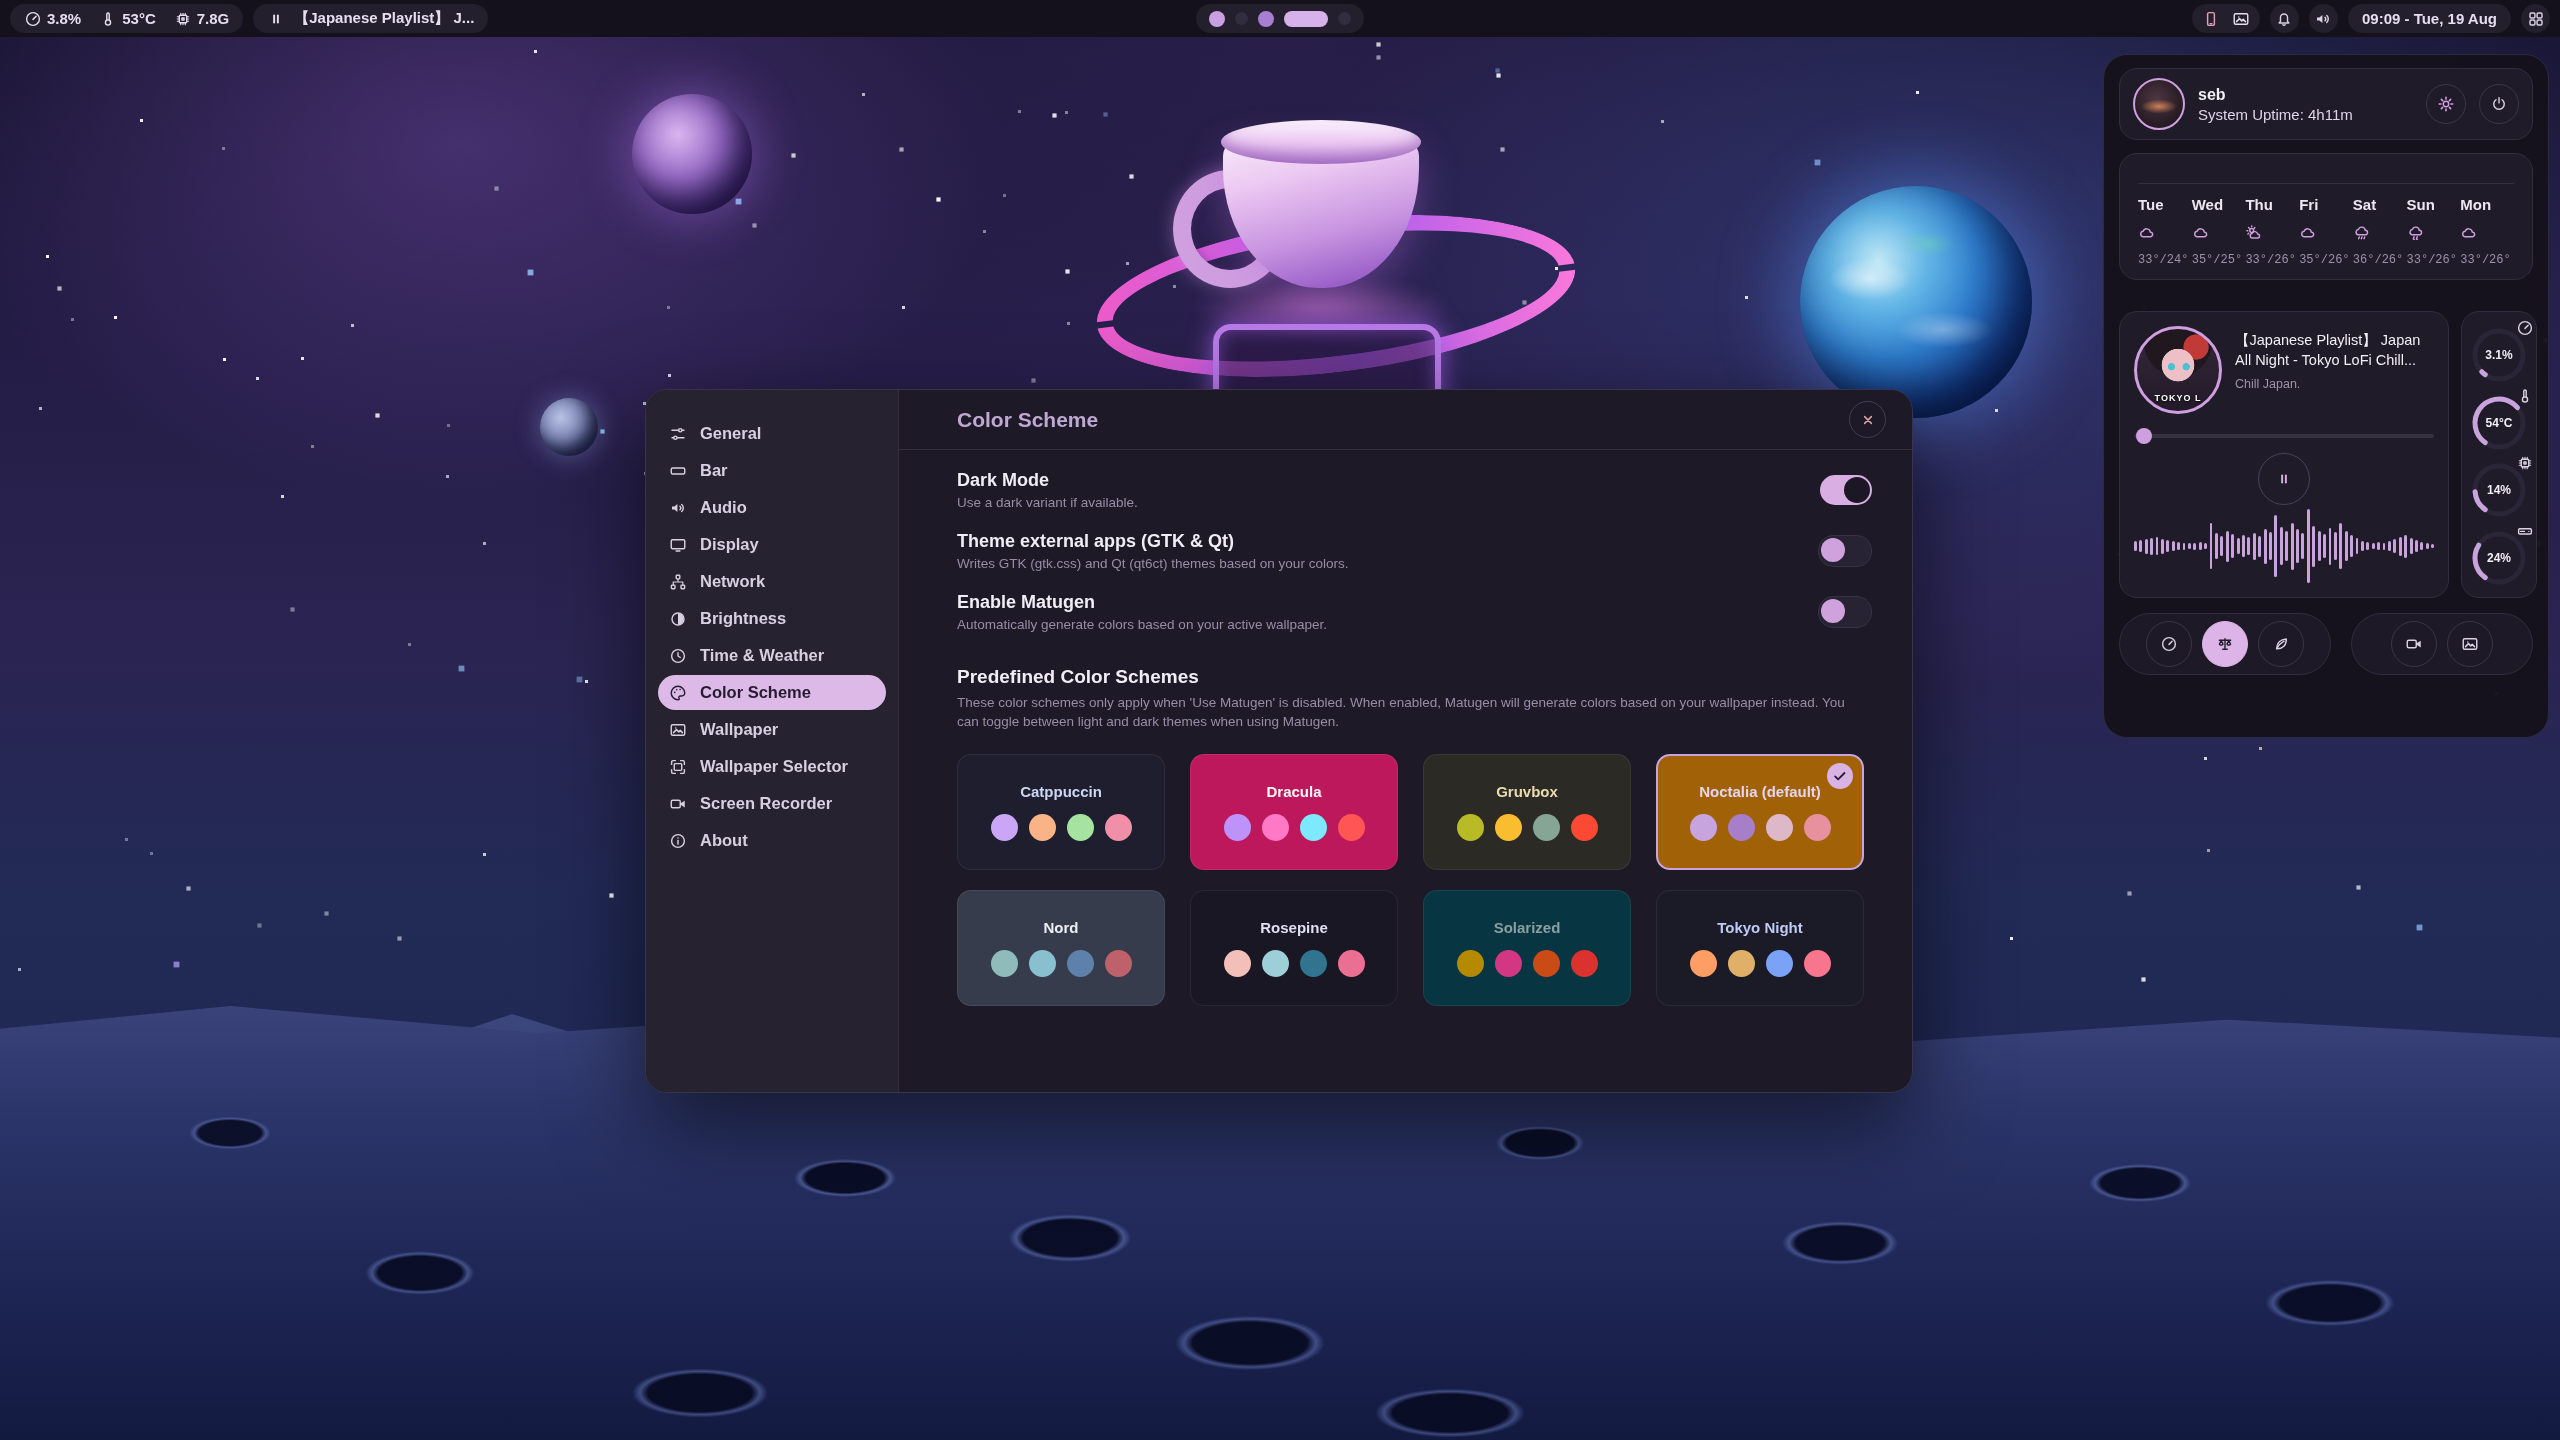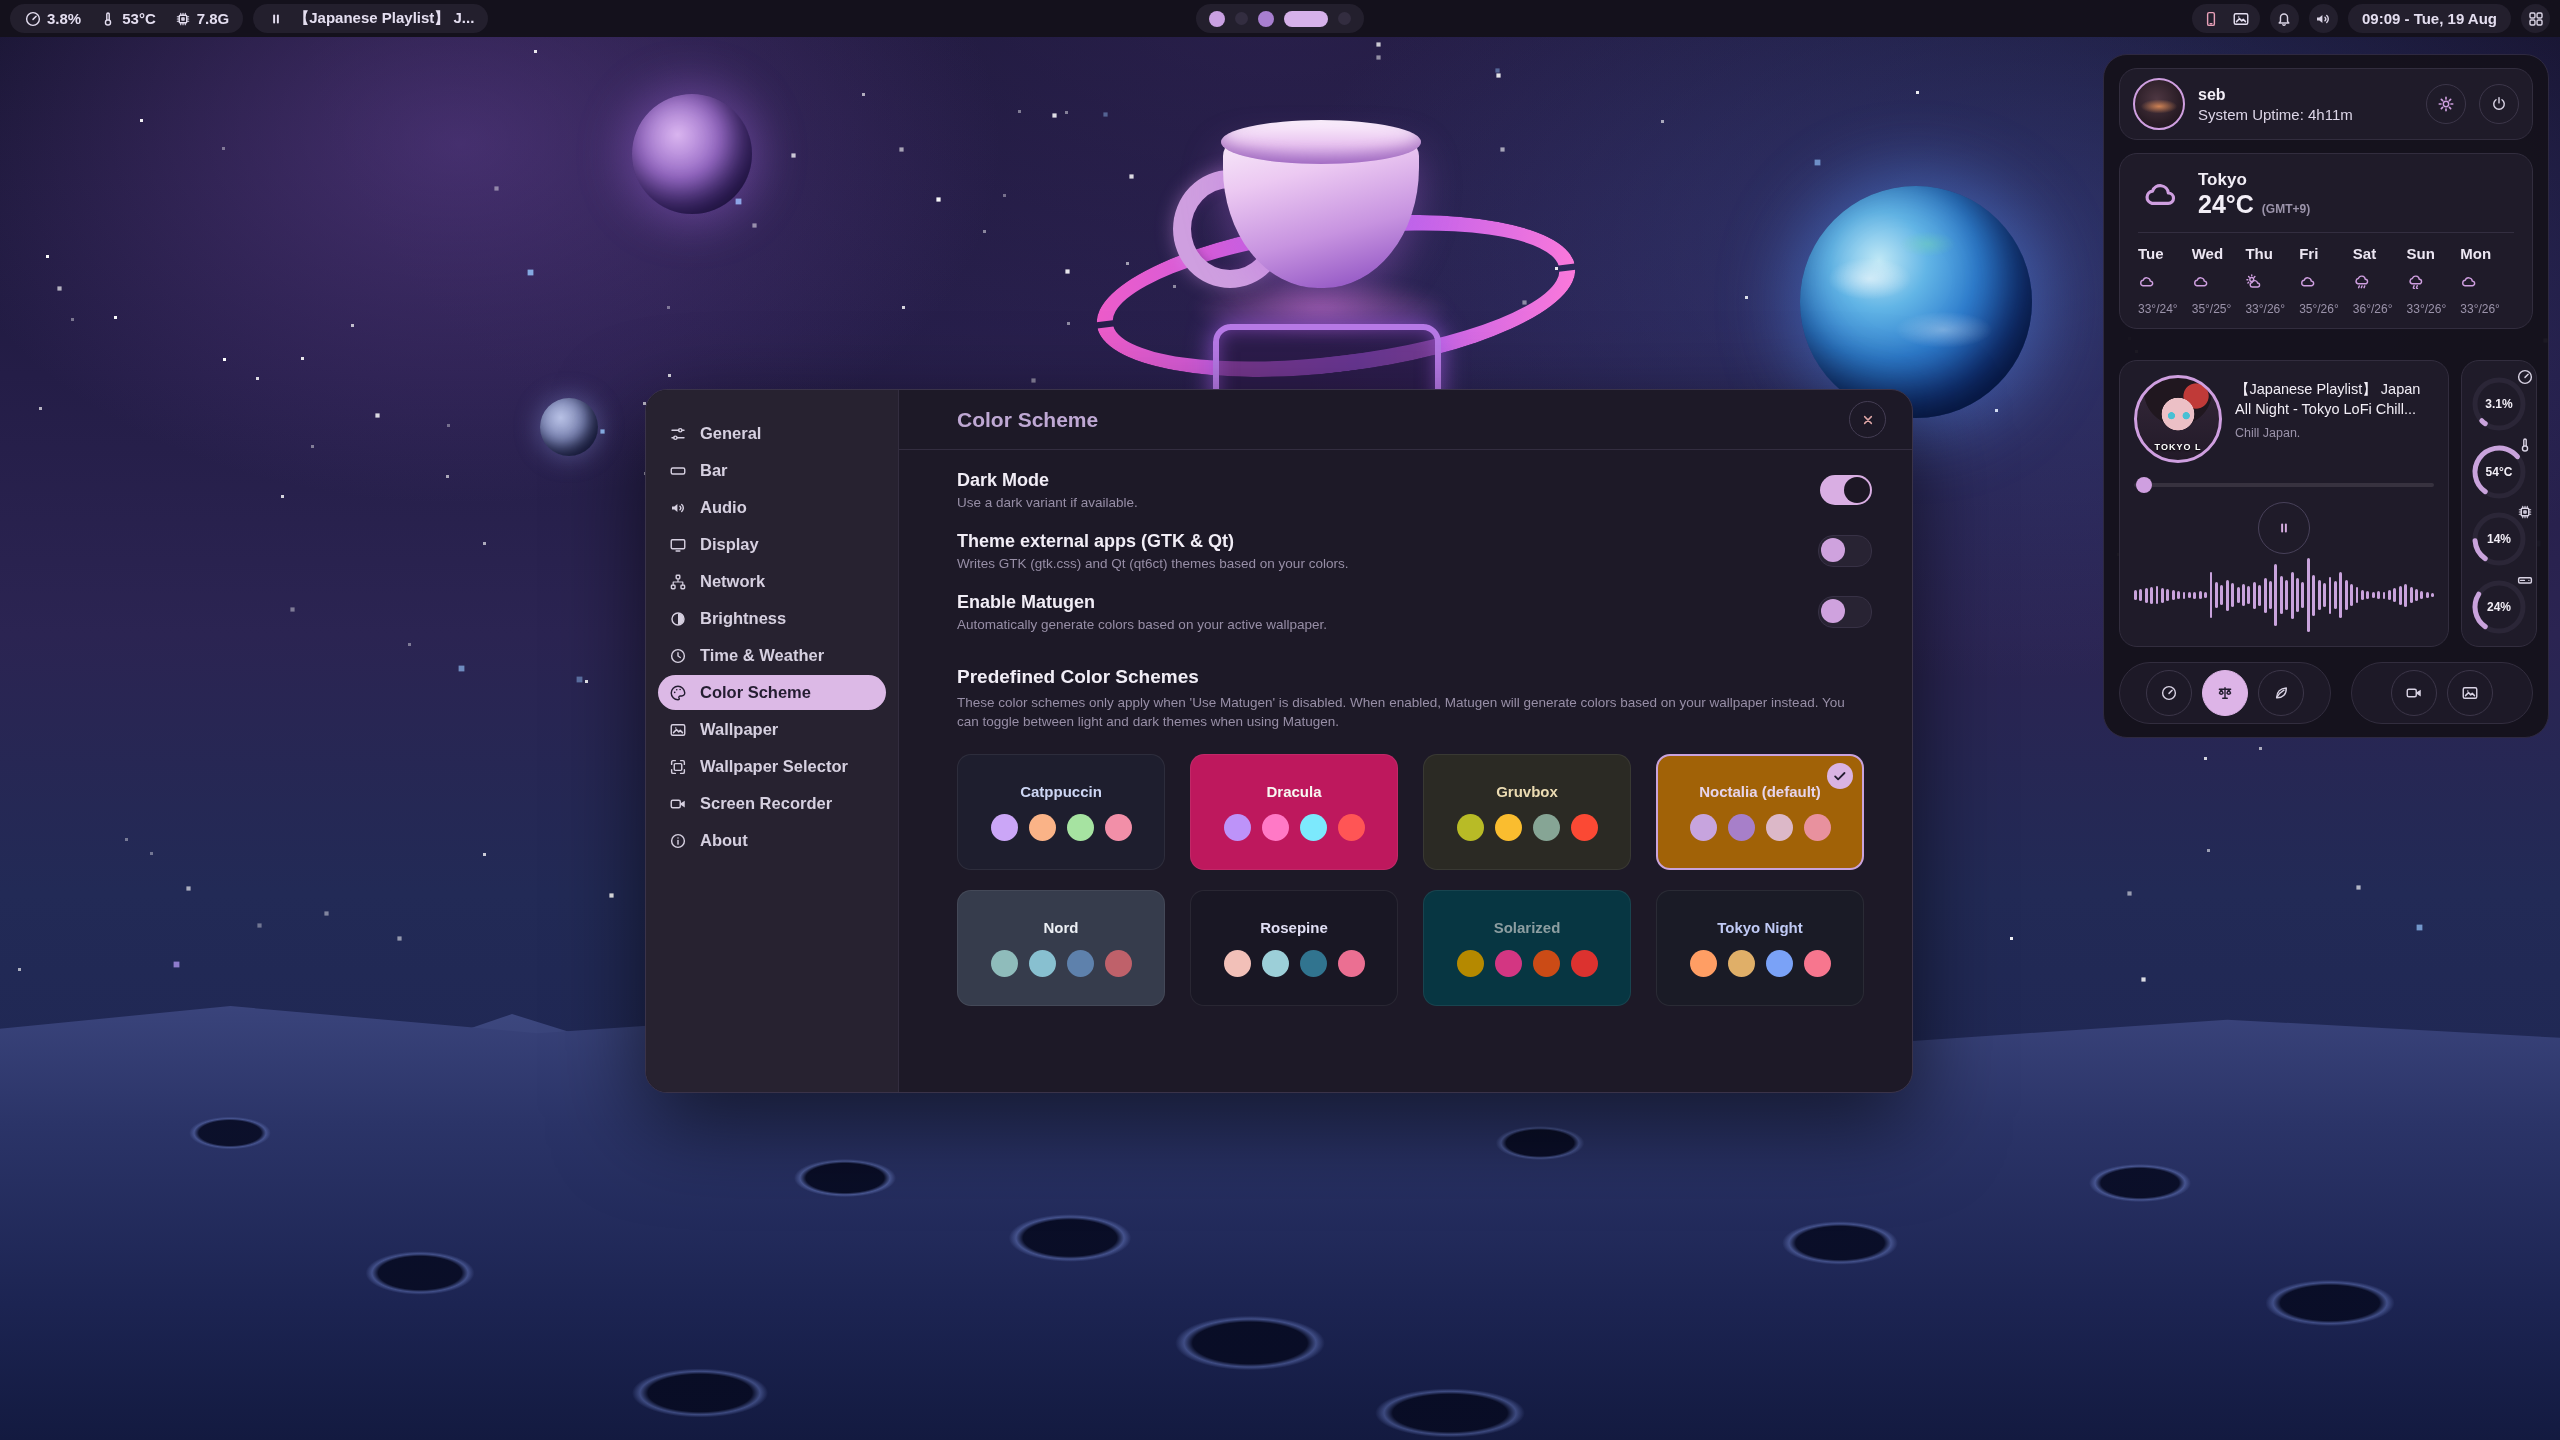--- a/index.html
+++ b/index.html
@@ -148,21 +148,21 @@
   .weather-cloud{color:#cf9fe0;}
   .weather-city{font-size:17px;font-weight:700;color:#f2eef6;}
   .weather-temp-row{display:flex;align-items:baseline;gap:8px;}
   .weather-temp{font-size:25px;font-weight:700;color:#f2eef6;}
   .weather-tz{font-size:12px;font-weight:700;color:#9b93aa;}
   .weather-divider{border-top:1px solid #332e40;margin:13px 0 12px 0;}
   .days{display:grid;grid-template-columns:repeat(7,1fr);text-align:left;}
   .day{display:flex;flex-direction:column;gap:8px;}
   .day-name{font-size:15px;font-weight:700;color:#ece6f2;}
   .day-ic{color:#cf9fe0;height:24px;display:flex;align-items:center;}
-  .day-temps{font-size:12px;color:#9b93aa;white-space:nowrap;}
+  .day-temps{font-size:12px;color:#9b93aa;white-space:nowrap;font-family:Liberation Mono, monospace;}
   .media-row{display:flex;gap:12px;}
   .media-card{width:330px;height:287px;padding:14px;flex-shrink:0;display:flex;flex-direction:column;}
   .media-head{display:flex;gap:13px;}
   .album{width:82px;height:82px;border-radius:50%;border:3px solid #cf9fe0;flex-shrink:0;position:relative;
     background:
       radial-gradient(circle at 42% 46%, #49c0d4 0 5%, transparent 6%),
       radial-gradient(circle at 60% 46%, #49c0d4 0 5%, transparent 6%),
       radial-gradient(circle at 50% 44%, #ecc0c6 0 26%, transparent 27%),
       radial-gradient(circle at 72% 22%, #c03a38 0 14%, transparent 15%),
       radial-gradient(circle at 50% 16%, #20171f 0 42%, transparent 43%),
@@ -559,34 +559,20 @@
       </div>
     <div class="round-btn">
         <svg width="18" height="18" viewBox="0 0 24 24" fill="none" stroke="currentColor" stroke-width="1.9" stroke-linecap="round" stroke-linejoin="round">
           <path d="M12 3.5v7"></path>
           <path d="M8 6.3a7 7 0 108 0"></path>
         </svg>
       </div>
   </div>
 
   <div class="card weather-card">
-    <div class="weather-head">
-      <span class="ic weather-cloud">
-          <svg width="46" height="40" viewBox="0 0 24 24" fill="none" stroke="currentColor" stroke-width="1.9" stroke-linecap="round" stroke-linejoin="round">
-            <path d="M6.6 17h9.8a3.1 3.1 0 000-6.2 4.9 4.9 0 00-9.5-1.1A3.7 3.7 0 006.6 17z"></path>
-          </svg>
-        </span>
-      <div>
-        <div class="weather-city">Tokyo</div>
-        <div class="weather-temp-row">
-          <span class="weather-temp">24°C</span>
-          <span class="weather-tz">(GMT+9)</span>
-        </div>
-      </div>
-    </div>
     <div class="weather-divider"></div>
     <div class="days" id="weather-days">
         <div class="day">
           <div class="day-name">Tue</div>
           <div class="day-ic">
             <svg width="18" height="18" viewBox="0 0 24 24" fill="none" stroke="currentColor" stroke-width="1.9" stroke-linecap="round" stroke-linejoin="round">
               <path d="M6.6 17h9.8a3.1 3.1 0 000-6.2 4.9 4.9 0 00-9.5-1.1A3.7 3.7 0 006.6 17z"></path>
             </svg>
           </div>
           <div class="day-temps">33°/24°</div>

